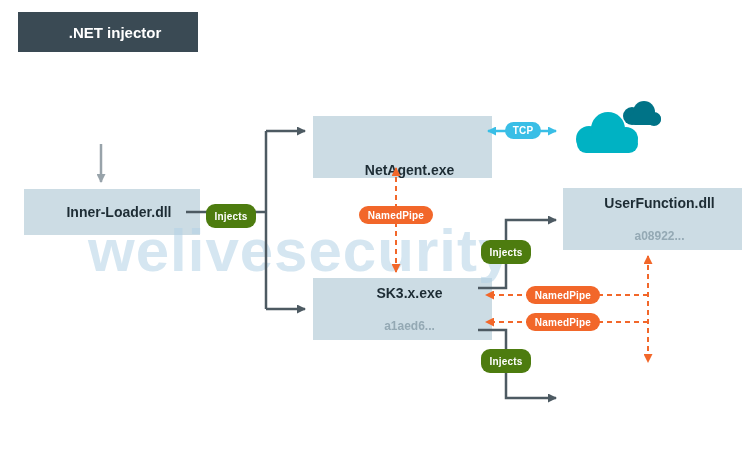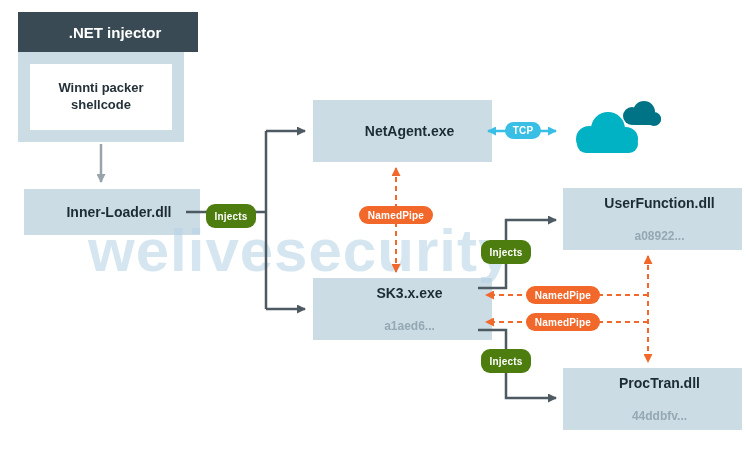--- a/index.html
+++ b/index.html
@@ -14,21 +14,21 @@
   }
   .node .hash{font-size:12px;font-weight:bold;color:#94a9b4;margin-top:18px;}
   #net-hdr{left:18px;top:12px;width:166px;height:40px;background:#3a4a54;color:#ffffff;font-size:15px;}
   #shell-wrap{position:absolute;left:18px;top:52px;width:166px;height:90px;background:#ccdce4;z-index:1;}
   #shell-inner{
     position:absolute;left:12px;top:12px;right:12px;bottom:12px;background:#ffffff;
     display:flex;align-items:center;justify-content:center;text-align:center;
     font-weight:bold;font-size:13px;color:#25323a;padding:0 16px;line-height:1.3;
   }
   #inner-loader{left:24px;top:189px;width:162px;height:46px;}
-  #netagent{left:313px;top:100px;width:165px;height:62px;}
+  #netagent{left:313px;top:116px;width:165px;height:62px;justify-content:flex-end;}
   #sk3{left:313px;top:278px;width:165px;height:62px;}
   #userfunction{left:563px;top:188px;width:165px;height:62px;}
   #proctran{left:563px;top:368px;width:165px;height:62px;}
   .pill{
     position:absolute;display:flex;align-items:center;justify-content:center;
     color:#ffffff;font-size:10px;font-weight:bold;border-radius:9px;z-index:4;
     letter-spacing:.2px;white-space:nowrap;
   }
   .pill.injects{background:#4d7c0f;width:50px;height:24px;}
   .pill.pipe{background:#f2672a;width:74px;height:18px;}
@@ -50,48 +50,39 @@
 </head>
 <body>
 
 <div class="stage">
 
   <div id="watermark">welivesecurity</div>
 
   <div class="node" id="net-hdr">
     <span>.NET injector</span>
   </div>
-  <div id="shell-wrap">
-    <div id="shell-inner">
-      <span>Winnti packer shellcode</span>
-    </div>
-  </div>
 
   <div class="node" id="inner-loader">
     <span>Inner-Loader.dll</span>
   </div>
 
   <div class="node" id="netagent">
     <span>NetAgent.exe</span>
   </div>
 
   <div class="node" id="sk3">
     <span>SK3.x.exe</span>
     <span class="hash">a1aed6...</span>
   </div>
 
   <div class="node" id="userfunction">
     <span>UserFunction.dll</span>
     <span class="hash">a08922...</span>
   </div>
 
-  <div class="node" id="proctran">
-    <span>ProcTran.dll</span>
-    <span class="hash">44ddbfv...</span>
-  </div>
 
   <svg class="wires" width="746" height="450" viewBox="0 0 746 450">
     <defs>
       <marker id="mDark" markerUnits="userSpaceOnUse" markerWidth="9" markerHeight="9" refX="8" refY="4.5" orient="auto-start-reverse">
         <path d="M0 0 L9 4.5 L0 9 Z" fill="#4d5a62"></path>
       </marker>
       <marker id="mGray" markerUnits="userSpaceOnUse" markerWidth="9" markerHeight="9" refX="8" refY="4.5" orient="auto-start-reverse">
         <path d="M0 0 L9 4.5 L0 9 Z" fill="#98a3aa"></path>
       </marker>
       <marker id="mCyan" markerUnits="userSpaceOnUse" markerWidth="9" markerHeight="9" refX="8" refY="4.5" orient="auto-start-reverse">

